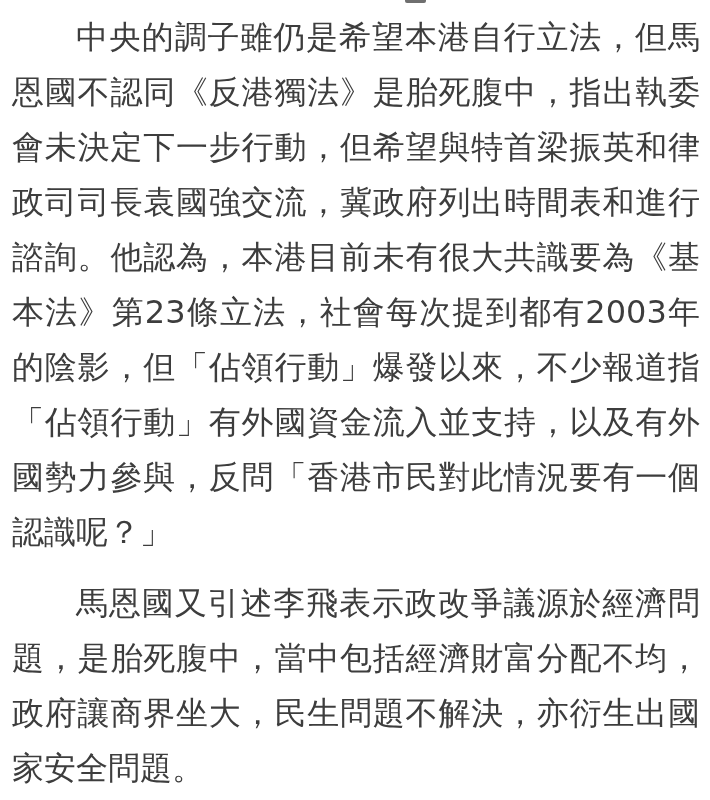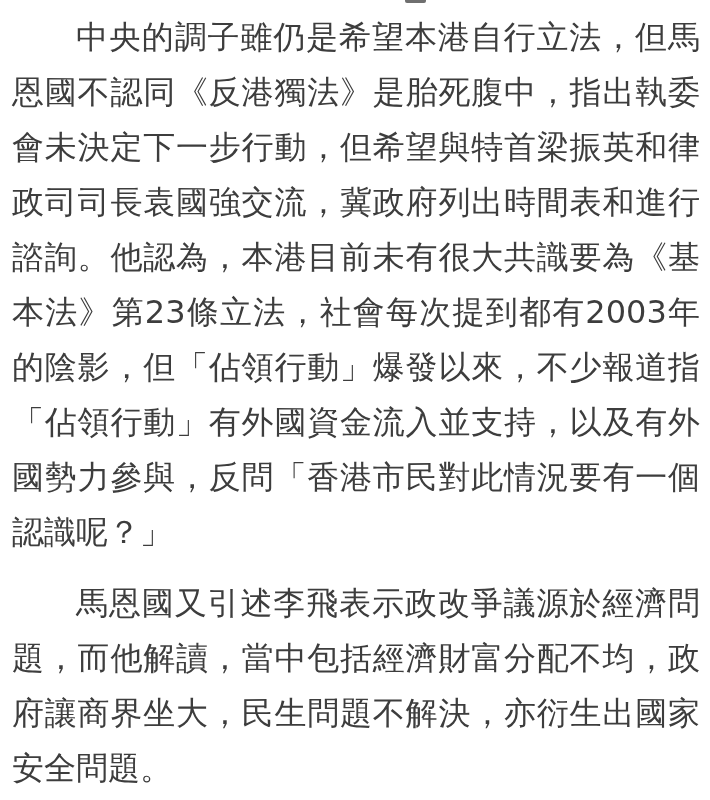--- a/index.html
+++ b/index.html
@@ -44,15 +44,15 @@
     margin-top: 16px;
   }
 </style>
 </head>
 <body>
 
 <div class="page">
   <div class="clipped-fragment"></div>
   <div class="article">
     <p lang="zh-Hant">中央的調子雖仍是希望本港自行立法，但馬恩國不認同《反港獨法》是胎死腹中，指出執委會未決定下一步行動，但希望與特首梁振英和律政司司長袁國強交流，冀政府列出時間表和進行諮詢。他認為，本港目前未有很大共識要為《基本法》第23條立法，社會每次提到都有2003年的陰影，但「佔領行動」爆發以來，不少報道指「佔領行動」有外國資金流入並支持，以及有外國勢力參與，反問「香港市民對此情況要有一個認識呢？」</p>
-    <p lang="zh-Hant">馬恩國又引述李飛表示政改爭議源於經濟問題，而他解讀，當中包括經濟財富分配不均，政府讓商界坐大，民生問題不解決，亦衍生出國家安全問題。</p>
+    <p lang="zh-Hant">馬恩國又引述李飛表示政改爭議源於經濟問題，是胎死腹中，當中包括經濟財富分配不均，政府讓商界坐大，民生問題不解決，亦衍生出國家安全問題。</p>
   </div>
 </div>
 
 </body></html>

